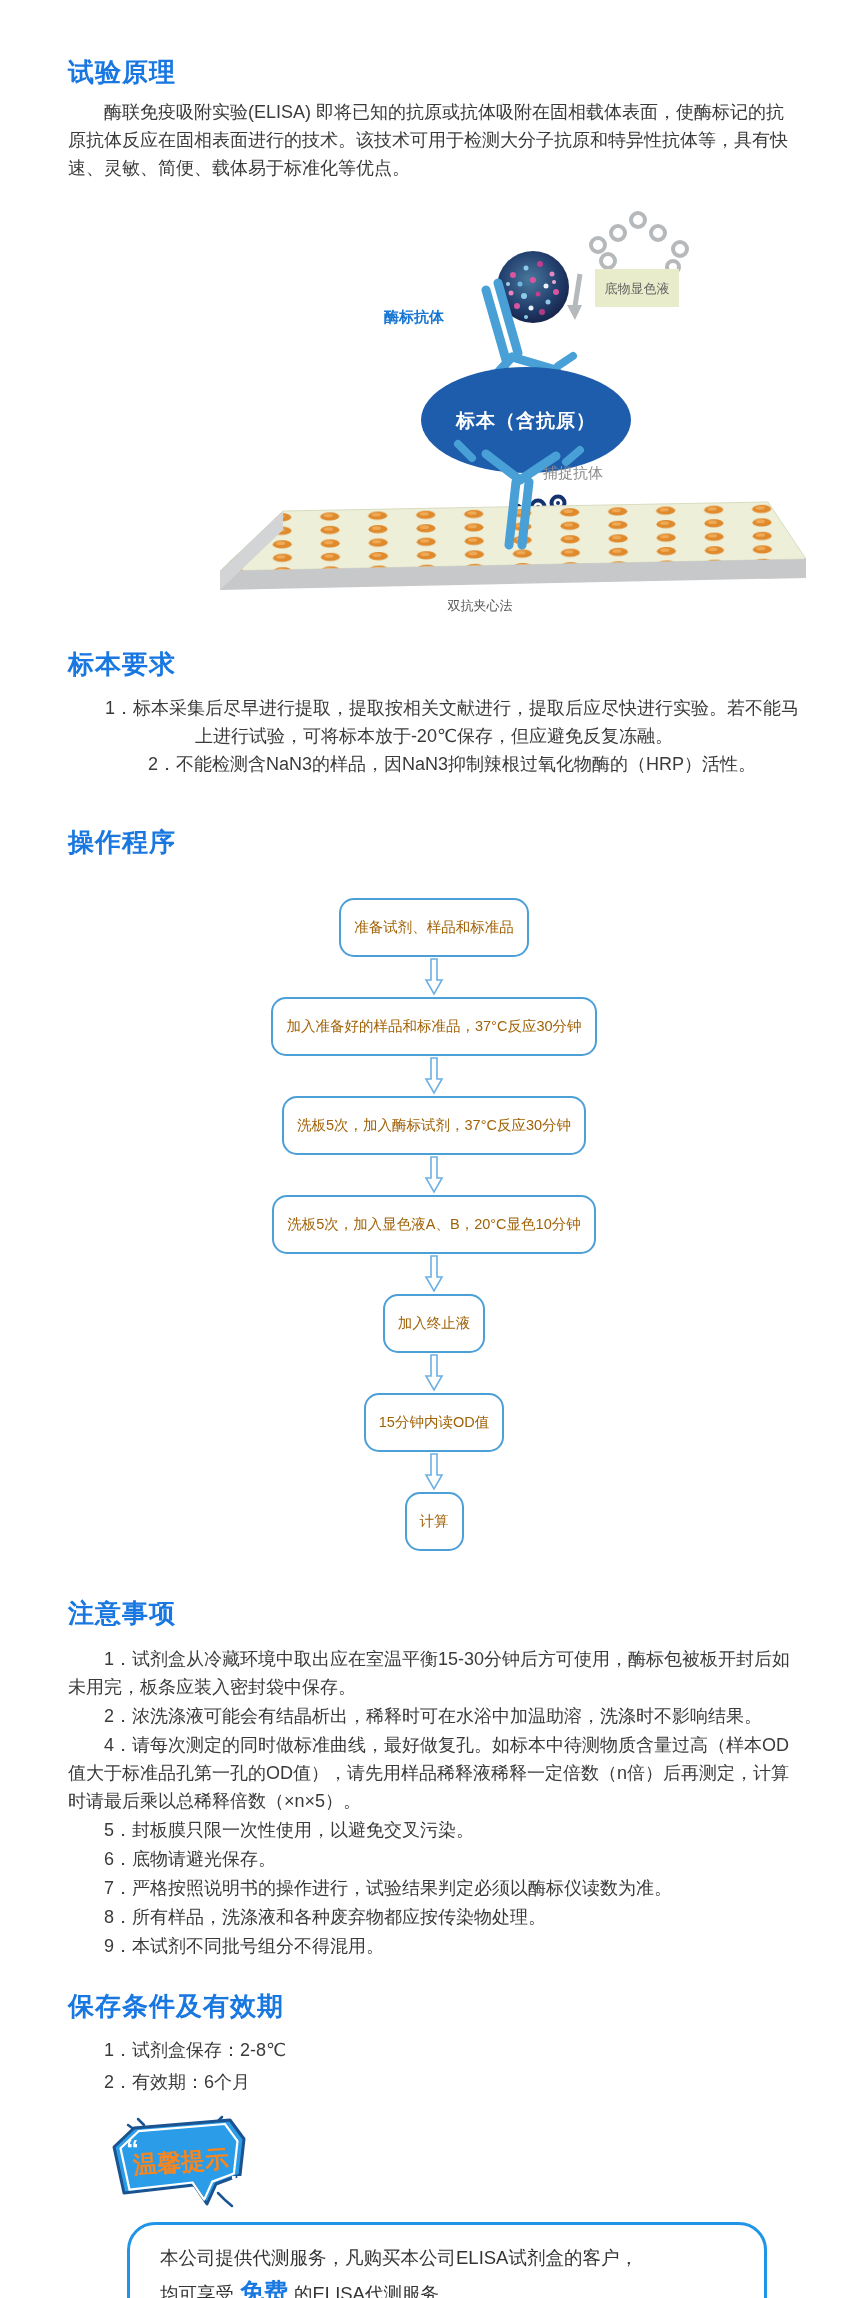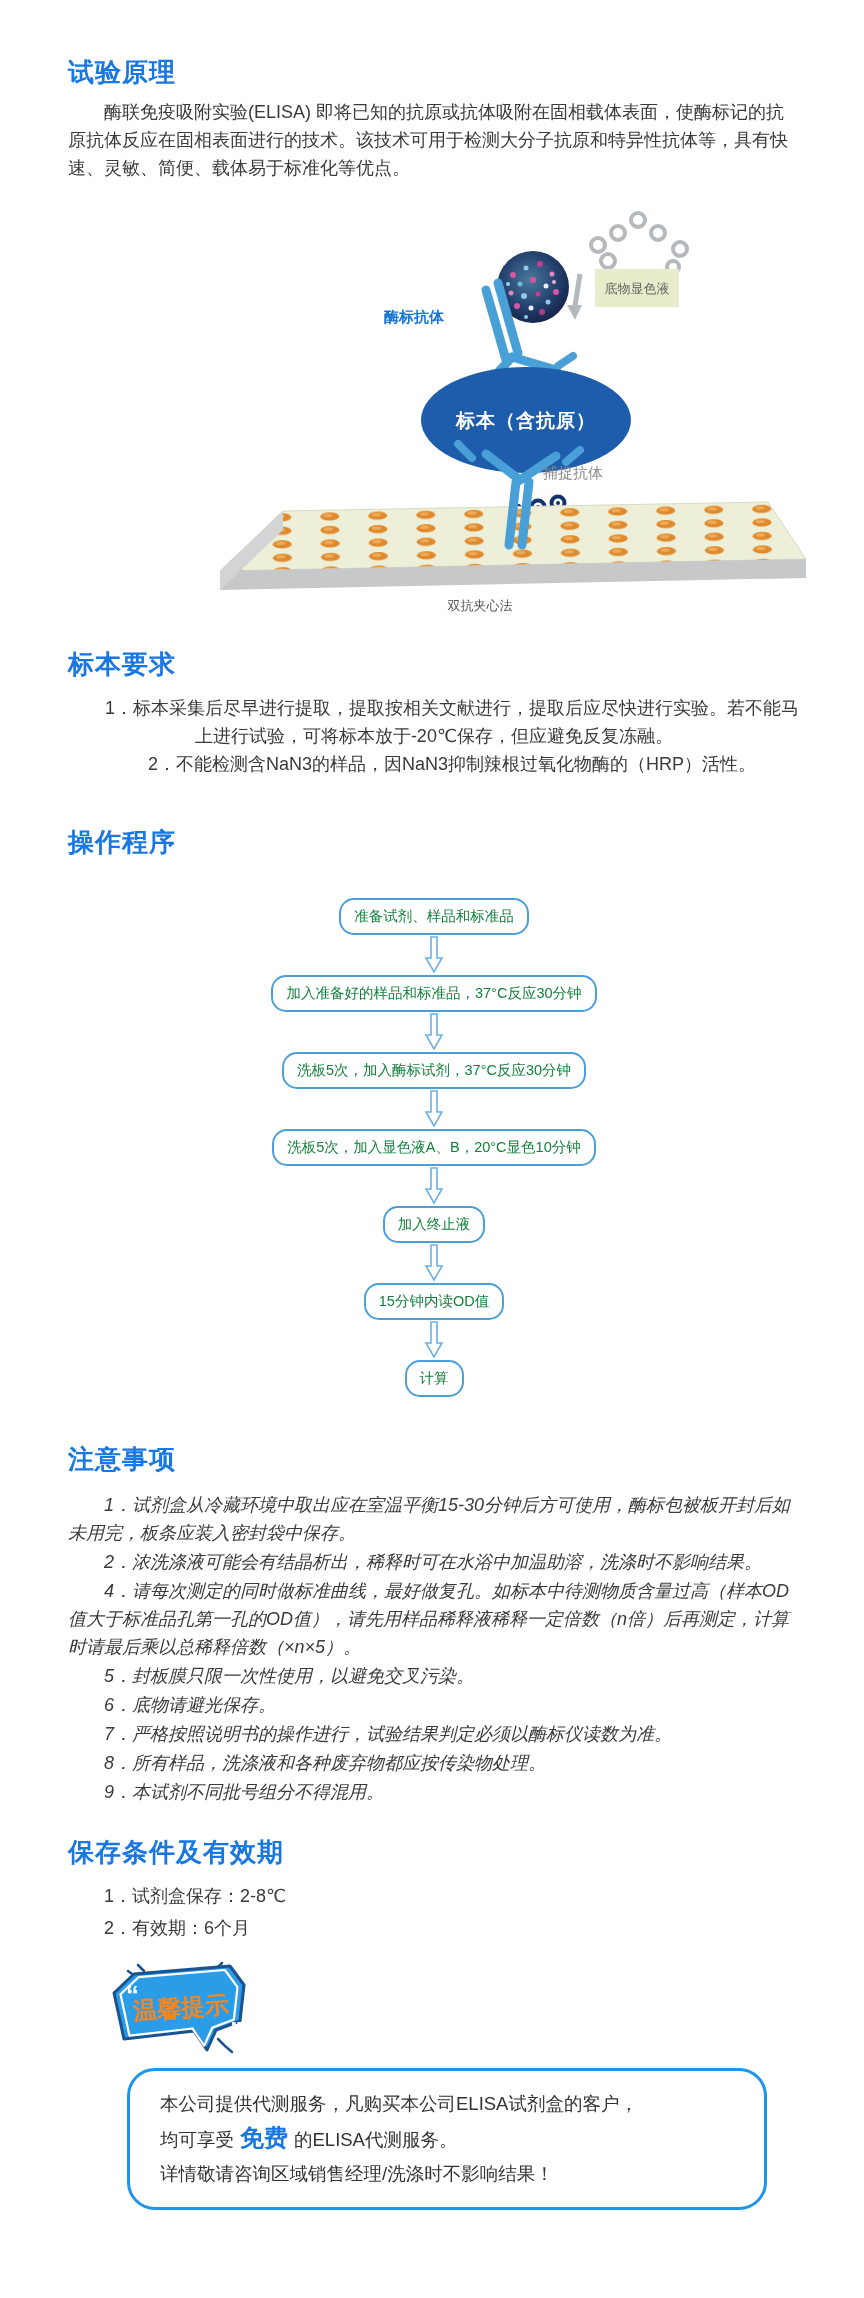--- a/index.html
+++ b/index.html
@@ -19,27 +19,27 @@
   }
   #principle-title{margin-top:56px;}
   #principle-text{margin-top:10px;}
   #elisa-diagram{display:block;margin-top:8px;}
   #specimen-title{margin-top:26px;}
   .item-group{margin-top:14px;text-align:center;}
   #procedure-title{margin-top:48px;}
   .flow{display:flex;flex-direction:column;align-items:center;margin-top:40px;}
   .fbox{
     border:2px solid #4d9fd8;border-radius:15px;
-    padding:6px 13px;font-size:14.5px;line-height:21px;color:#15803d;
+    padding:17px 13px;font-size:14.5px;line-height:21px;color:#a16207;
     background:#fff;white-space:nowrap;
   }
   .farrow{margin:1px 0;display:block;}
   #notes-title{margin-top:46px;}
   #notes-list{margin-top:16px;}
-  #notes-list p.item{margin-bottom:1px;font-style:italic;}
+  #notes-list p.item{margin-bottom:1px;}
   #storage-title{margin-top:30px;}
   #storage-list{margin-top:12px;}
   #storage-list p.item{line-height:32px;}
   #tips-badge{display:block;margin:16px 0 0 36px;}
   .service-box{
     box-sizing:border-box;margin:2px 0 0 59px;width:640px;
     border:3px solid #2095e8;border-radius:28px;
     padding:16px 30px;font-size:18.5px;line-height:34px;color:#333;
   }
   .service-box .free{

